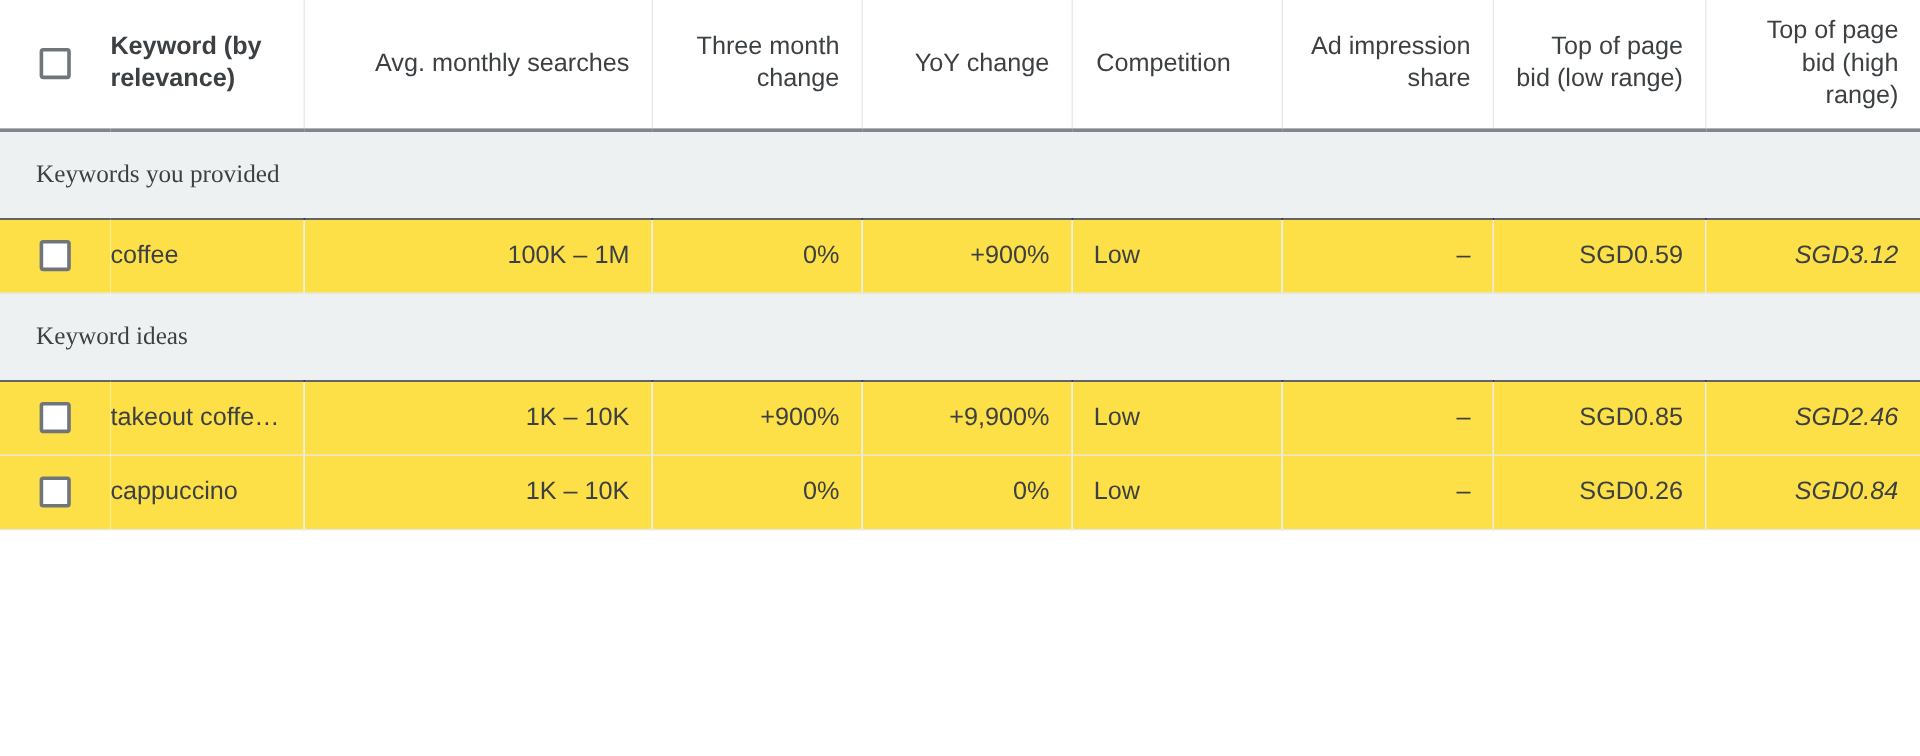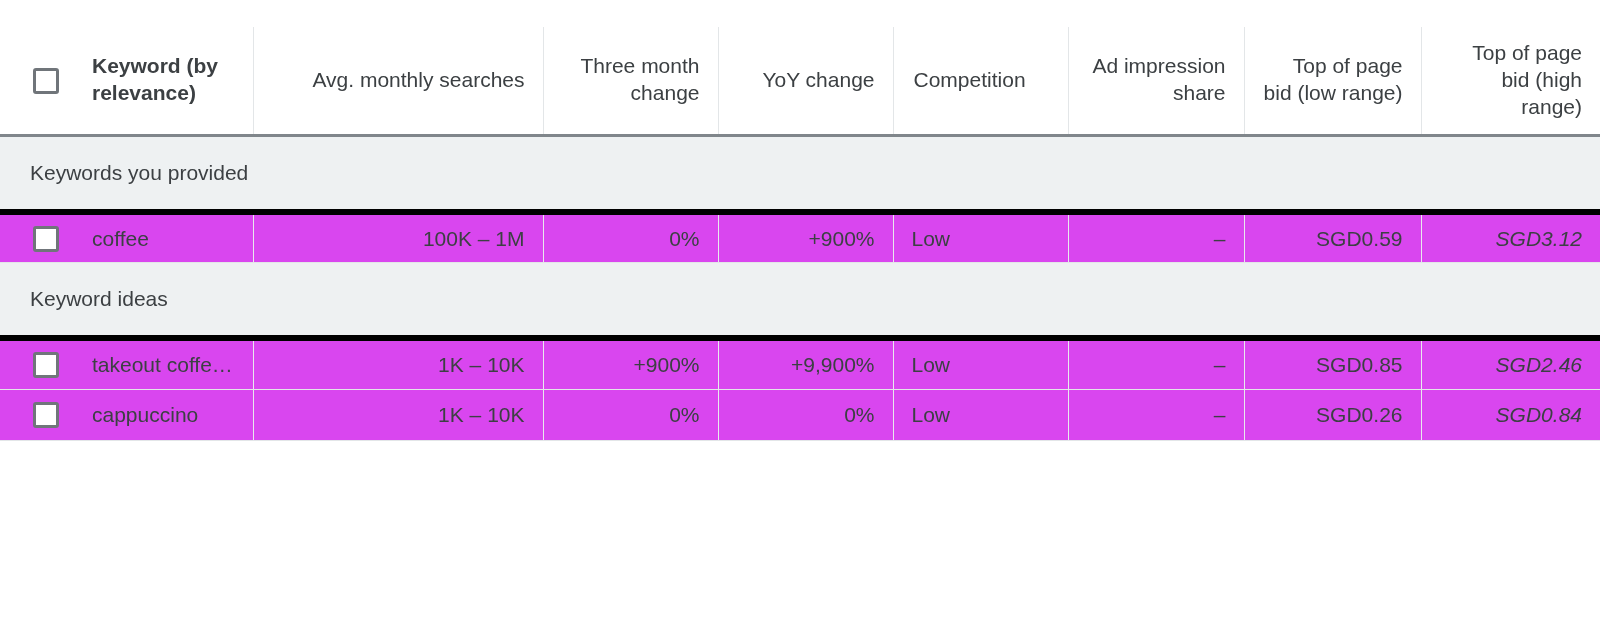--- a/index.html
+++ b/index.html
@@ -13,21 +13,20 @@
     font-family: "Liberation Sans", sans-serif;
     color: #3c4043;
     -webkit-font-smoothing: antialiased;
     overflow: hidden;
   }
 
   .kp-table {
     width: 1600px;
     border-collapse: collapse;
     table-layout: fixed;
-    margin-top: 27px;
   }
 
   
   .kp-table thead tr {
     height: 108px;
   }
   .kp-table thead th {
     vertical-align: middle;
     padding: 0 18px;
     font-size: 21px;
@@ -69,32 +68,33 @@
   .w-bidlow     { width: 177px; }
   .w-bidhigh    { width: 179px; }
 
   
   tr.section-row td {
     background: #eef1f2;
     height: 72px;
     font-size: 21px;
     color: #3c4043;
     padding: 0 0 0 30px;
-    border-bottom: 6px solid #000000;
+    border-bottom: 1px solid #000000;
     border-top: none;
+    font-family: Liberation Serif, serif;
   }
 
   
   tr.data-row td {
-    height: 51px;
+    height: 62px;
     vertical-align: middle;
     font-size: 21px;
     line-height: 1.2;
     color: #3c4043;
-    background: #d946ef;
+    background: #fde047;
     border-right: 1px solid #e8eaed;
     border-bottom: 1px solid #e3e6e8;
     padding: 0 18px;
     text-align: right;
     box-sizing: border-box;
     white-space: nowrap;
     overflow: hidden;
   }
   tr.data-row td.cell-check {
     border-right: none;

